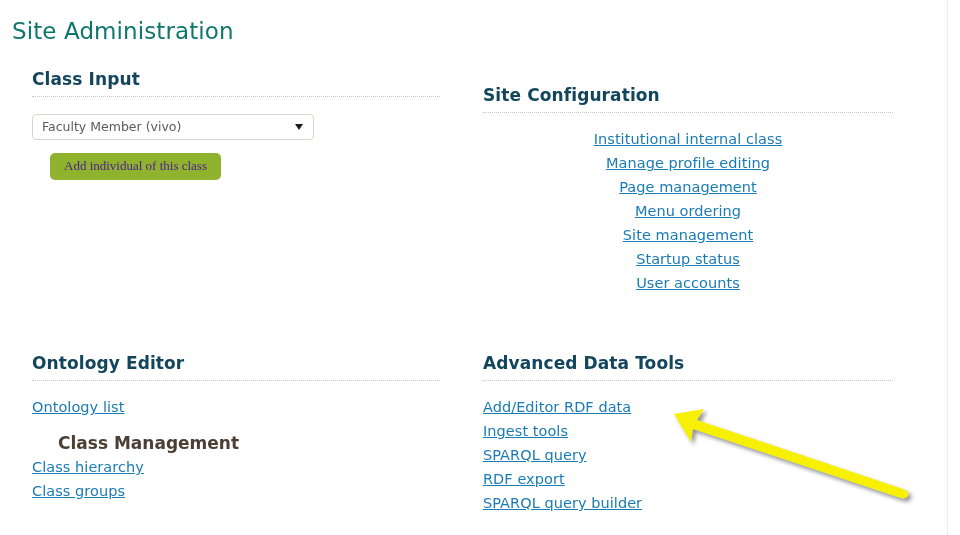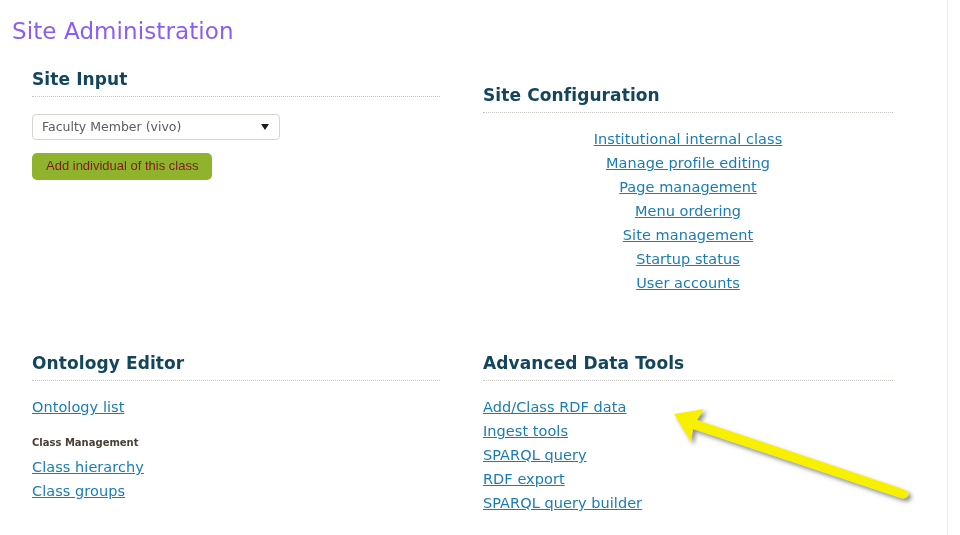--- a/index.html
+++ b/index.html
@@ -33,21 +33,21 @@
     height: 535px;
     background: #ececec;
   }
 
   #page-title {
     position: absolute;
     left: 12px;
     top: 3px;
     font-size: 23px;
     font-weight: normal;
-    color: #8b5cf6;
+    color: #0f766e;
     letter-spacing: 0.1px;
     white-space: nowrap;
   }
 
   .panel {
     position: absolute;
     box-sizing: border-box;
   }
   .panel-data-input      { left: 32px;  top: 68px;  width: 408px; }
   .panel-site-config     { left: 483px; top: 84px;  width: 410px; }
@@ -81,32 +81,33 @@
     display: inline-block;
     color: #1a7cb5;
     text-decoration: underline;
     font-size: 14.5px;
     line-height: 24px;
     letter-spacing: 0.05px;
     white-space: nowrap;
   }
 
   .sublabel {
-    font-size: 10px;
+    font-size: 17px;
     font-weight: bold;
     color: #4a3f33;
     line-height: 24px;
     white-space: nowrap;
+    margin-left: 26px;
   }
 
   
   .select-wrap {
     position: relative;
     margin-top: 17px;
-    width: 248px;
+    width: 282px;
     height: 26px;
     box-sizing: border-box;
     border: 1px solid #d8d5cf;
     border-radius: 4px;
     background: #ffffff;
   }
   .select-value {
     position: absolute;
     left: 9px;
     top: 0;
@@ -126,26 +127,27 @@
     border-top: 6px solid #1c1c1c;
   }
 
   .green-button {
     display: inline-block;
     margin-top: 13px;
     padding: 5px 14px 6px 14px;
     background: #8fb32c;
     border: 0;
     border-radius: 5px;
-    color: #7f1d1d;
+    color: #4c1d95;
     font-size: 13px;
-    font-family: Liberation Sans, sans-serif;
+    font-family: Liberation Serif, serif;
     line-height: 16px;
     cursor: pointer;
     white-space: nowrap;
+    margin-left: 18px;
   }
 
   
   #arrow-annotation {
     position: absolute;
     left: 660px;
     top: 395px;
     width: 260px;
     height: 115px;
     pointer-events: none;
@@ -154,21 +156,21 @@
 </head>
 <body>
 
 <div id="page">
 
   <div id="page-edge"></div>
 
   <h1 id="page-title">Site Administration</h1>
 
   <section class="panel panel-data-input">
-    <h2>Site Input</h2>
+    <h2>Class Input</h2>
     <div class="divider"></div>
 
     <div class="select-wrap">
       <span class="select-value">Faculty Member (vivo)</span>
       <span class="select-caret"></span>
     </div>
 
     <div>
       <button class="green-button">Add individual of this class</button>
     </div>
@@ -198,21 +200,21 @@
     <ul class="link-list">
       <li><a class="applink" href="#">Class hierarchy</a></li>
       <li><a class="applink" href="#">Class groups</a></li>
     </ul>
   </section>
 
   <section class="panel panel-adv-tools">
     <h2>Advanced Data Tools</h2>
     <div class="divider"></div>
     <ul class="link-list" style="margin-top:14px;">
-      <li><a class="applink" href="#">Add/Class RDF data</a></li>
+      <li><a class="applink" href="#">Add/Editor RDF data</a></li>
       <li><a class="applink" href="#">Ingest tools</a></li>
       <li><a class="applink" href="#">SPARQL query</a></li>
       <li><a class="applink" href="#">RDF export</a></li>
       <li><a class="applink" href="#">SPARQL query builder</a></li>
     </ul>
   </section>
 
   <svg id="arrow-annotation" viewBox="0 0 260 115">
     <defs>
       <filter id="arrowShadow" x="-20%" y="-20%" width="150%" height="150%">

